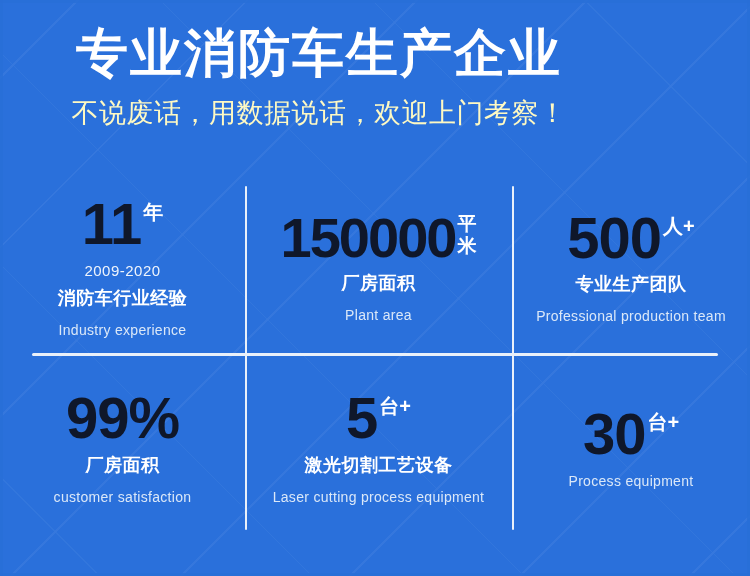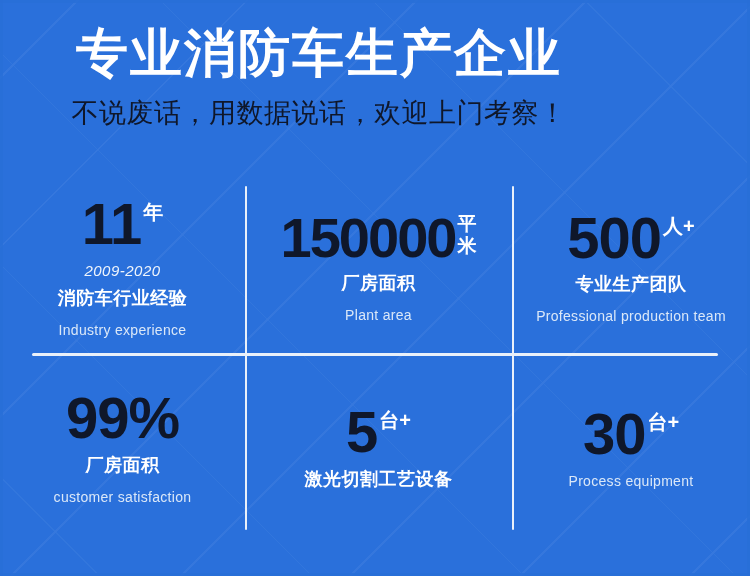--- a/index.html
+++ b/index.html
@@ -69,21 +69,21 @@
     font-weight: 700;
     color: #ffffff;
     letter-spacing: 2px;
     white-space: nowrap;
   }
   .subhead {
     margin-top: 12px;
     font-size: 27px;
     line-height: 34px;
     font-weight: 400;
-    color: #0f172a;
+    color: #fef9c3;
     letter-spacing: 0.5px;
     white-space: nowrap;
   }
 
   
   .stats {
     position: absolute;
     top: 186px;
     left: 0;
     width: 750px;
@@ -135,21 +135,20 @@
     padding-top: 2px;
     line-height: 1.15;
   }
 
   .sub-years {
     margin-top: 10px;
     font-size: 15px;
     font-weight: 400;
     color: #eef4fc;
     letter-spacing: 0.5px;
-    font-style: italic;
   }
   .label-cn {
     margin-top: 7px;
     font-size: 18px;
     font-weight: 700;
     color: #ffffff;
     letter-spacing: 0.5px;
     white-space: nowrap;
   }
   .label-en {
@@ -238,20 +237,21 @@
       <div class="label-cn">厂房面积</div>
       <div class="label-en">customer satisfaction</div>
     </div>
 
     <div class="cell r2">
       <div class="value-row">
         <span class="big">5</span>
         <span class="unit">台+</span>
       </div>
       <div class="label-cn">激光切割工艺设备</div>
+      <div class="label-en">Laser cutting process equipment</div>
     </div>
 
     <div class="cell r2">
       <div class="value-row">
         <span class="big">30</span>
         <span class="unit">台+</span>
       </div>
       <div class="label-en">Process equipment</div>
     </div>
 

